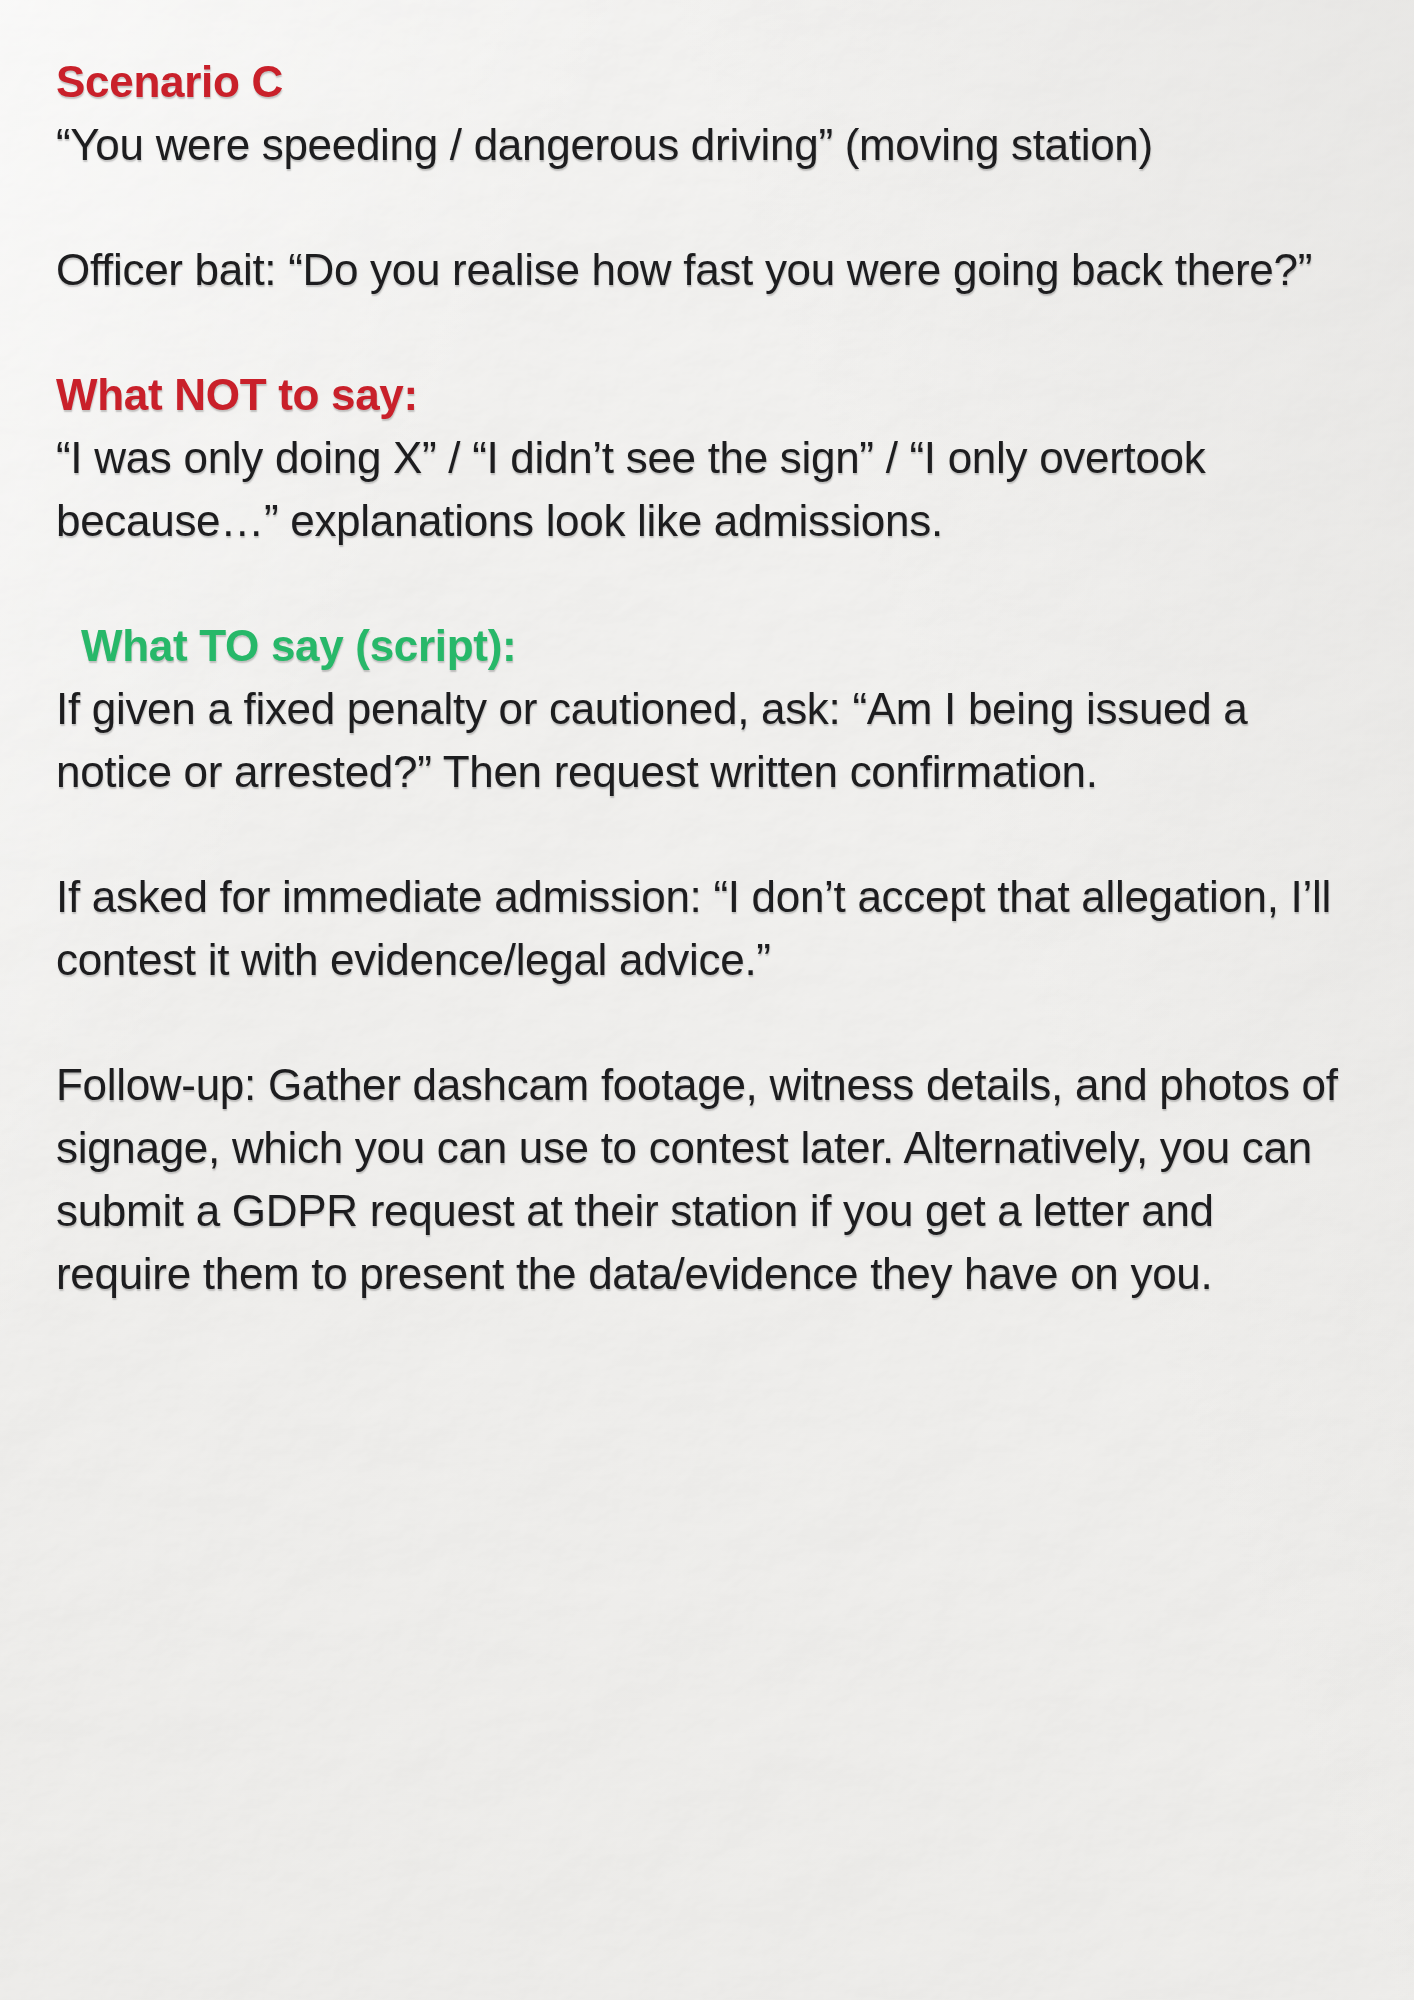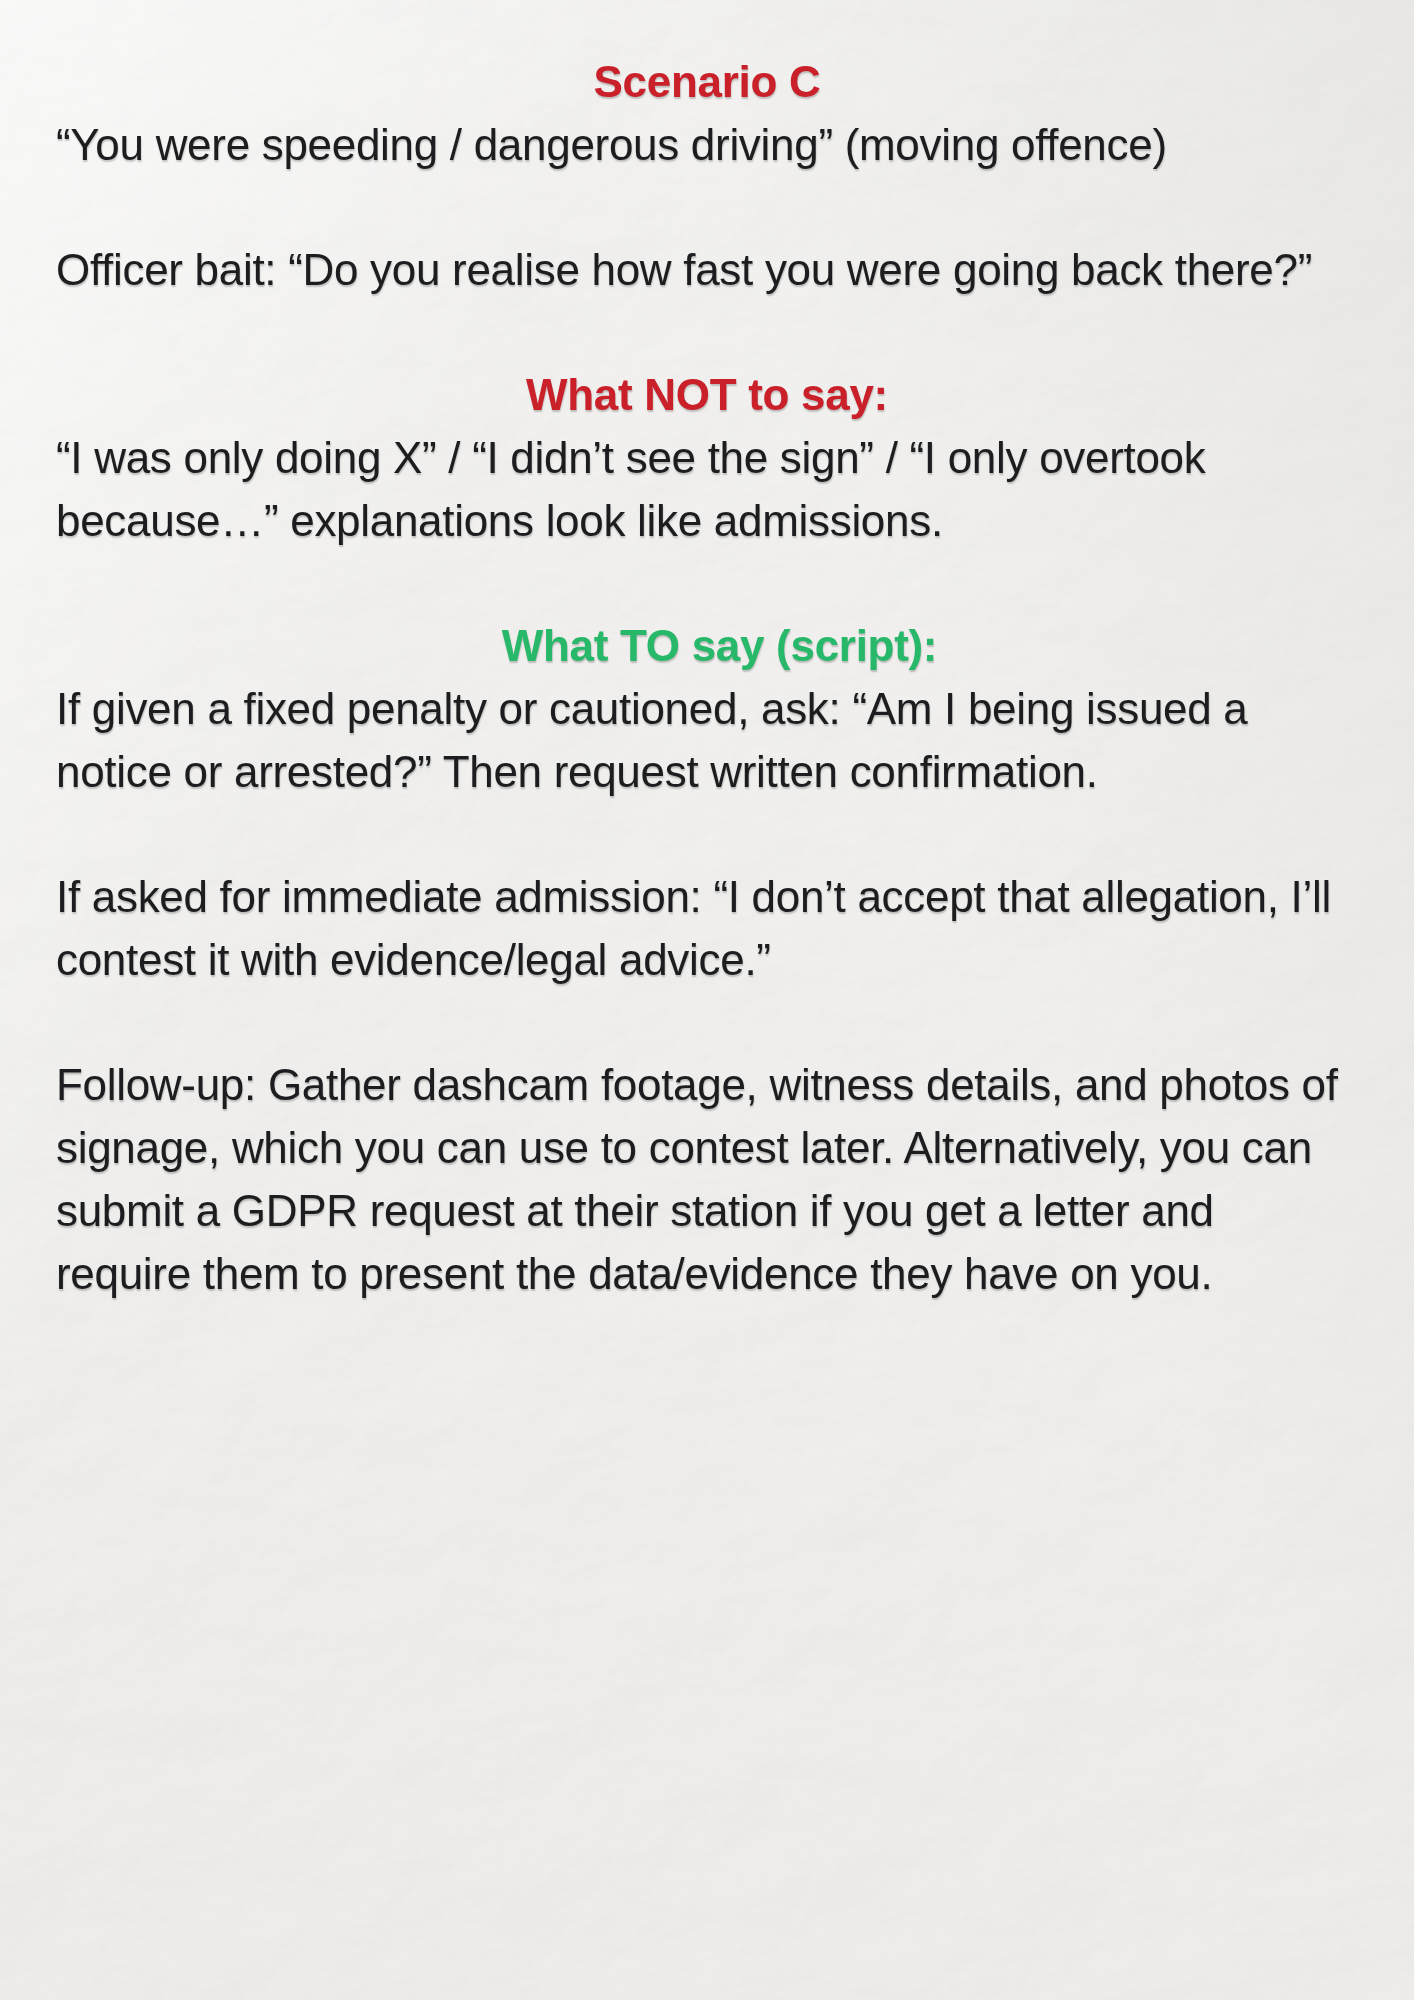--- a/index.html
+++ b/index.html
@@ -41,21 +41,20 @@
     margin: 0 0 62px 0;
     font-size: 44px;
     line-height: 63px;
     letter-spacing: -0.3px;
     color: var(--text-color, #1d1d1f);
     text-shadow: 0.5px 1.5px 1.5px rgba(60,60,60,0.28);
   }
   .content h2 {
     margin-bottom: 0;
     font-weight: bold;
-    text-align: center;
   }
   .content h2.red { color: var(--accent-red, #c9202a); }
   .content h2.green { color: var(--accent-green, #27b869); margin-left: 25px; }
   .content p strong { font-weight: normal; }
 </style>
 </head>
 <body style="background: rgb(242, 241, 239);">
 
 <svg class="paper" xmlns="http://www.w3.org/2000/svg" width="1414" height="2000" viewBox="0 0 1414 2000" preserveAspectRatio="none" aria-hidden="true">
   <defs>
@@ -66,21 +65,21 @@
       </feDiffuseLighting>
     </filter>
   </defs>
   <rect width="1414" height="2000" fill="#f2f1ef"></rect>
   <rect width="1414" height="2000" filter="url(#crumple)" opacity="0.55"></rect>
 </svg>
 <div class="sheen"></div>
 
 <div class="content">
     <h2 class="heading red">Scenario C</h2>
-    <p class="paragraph">“You were speeding / dangerous driving” (moving offence)</p>
+    <p class="paragraph">“You were speeding / dangerous driving” (moving station)</p>
     <p class="paragraph">Officer bait: “Do you realise how fast you were going back there?”</p>
     <h2 class="heading red">What NOT to say:</h2>
     <p class="paragraph">“I was only doing X” / “I didn’t see the sign” / “I only overtook because…” explanations look like admissions.</p>
     <h2 class="heading green">What TO say (script):</h2>
     <p class="paragraph">If given a fixed penalty or cautioned, ask: “Am I being issued a notice or arrested?” Then request written confirmation.</p>
     <p class="paragraph">If asked for immediate admission: “I don’t accept that allegation, I’ll contest it with evidence/legal advice.”</p>
     <p class="paragraph"><strong>Follow-up:</strong> Gather dashcam footage, witness details, and photos of signage, which you can use to contest later. Alternatively, you can submit a GDPR request at their station if you get a letter and require them to present the data/evidence they have on you.</p>
   </div>
 
 </body></html>

